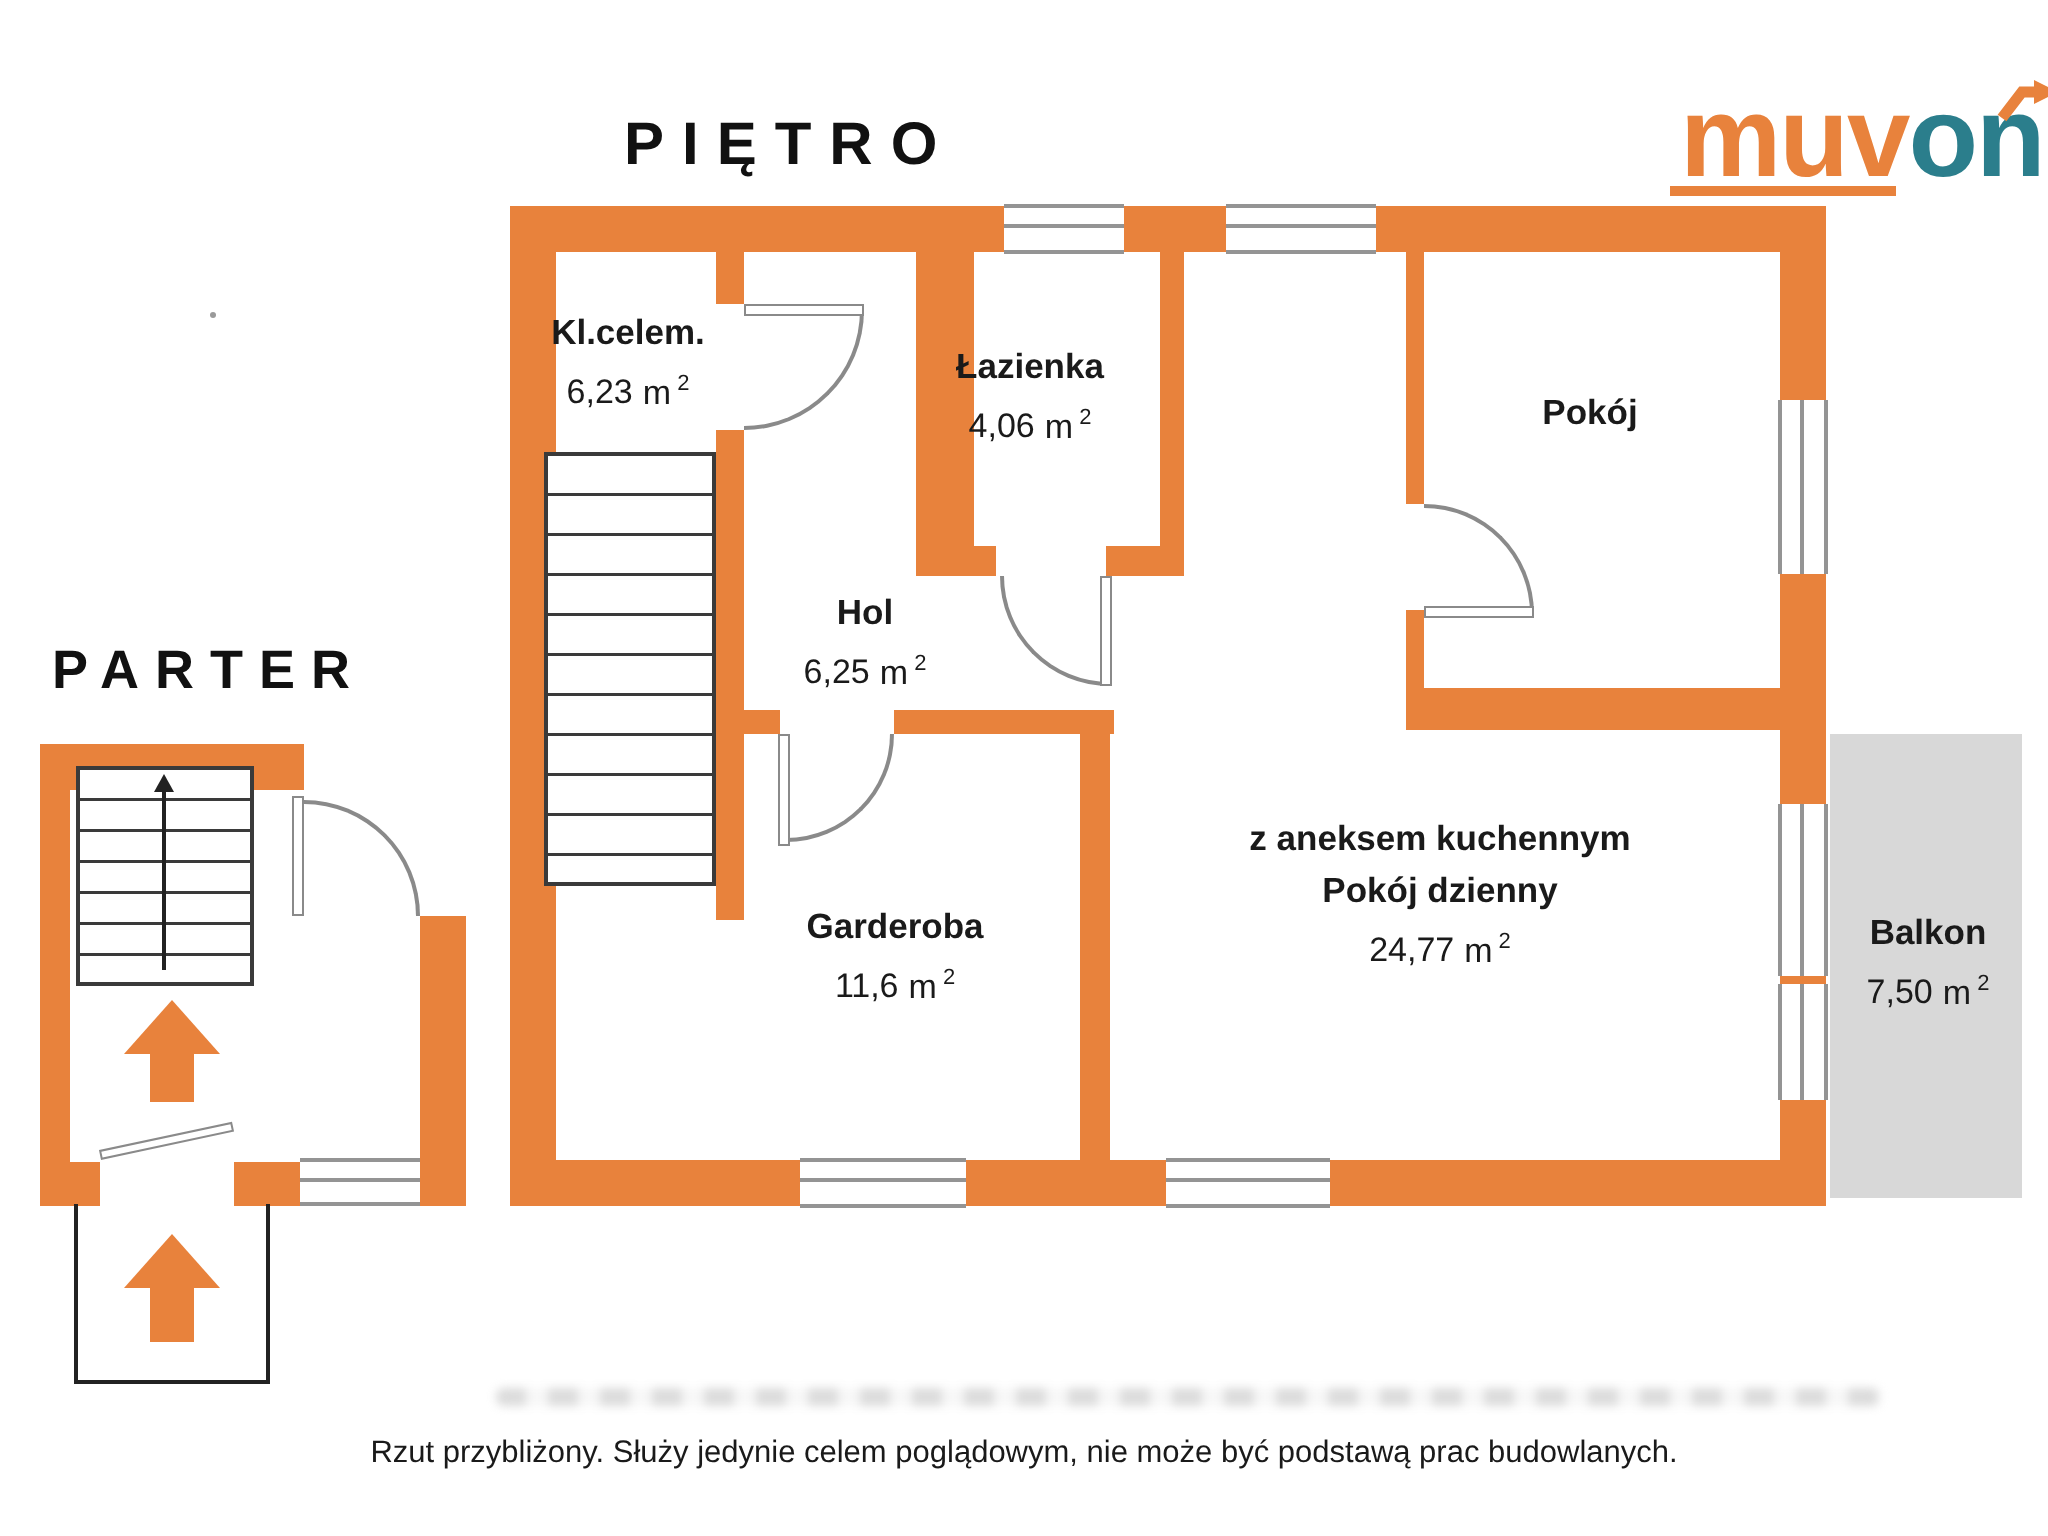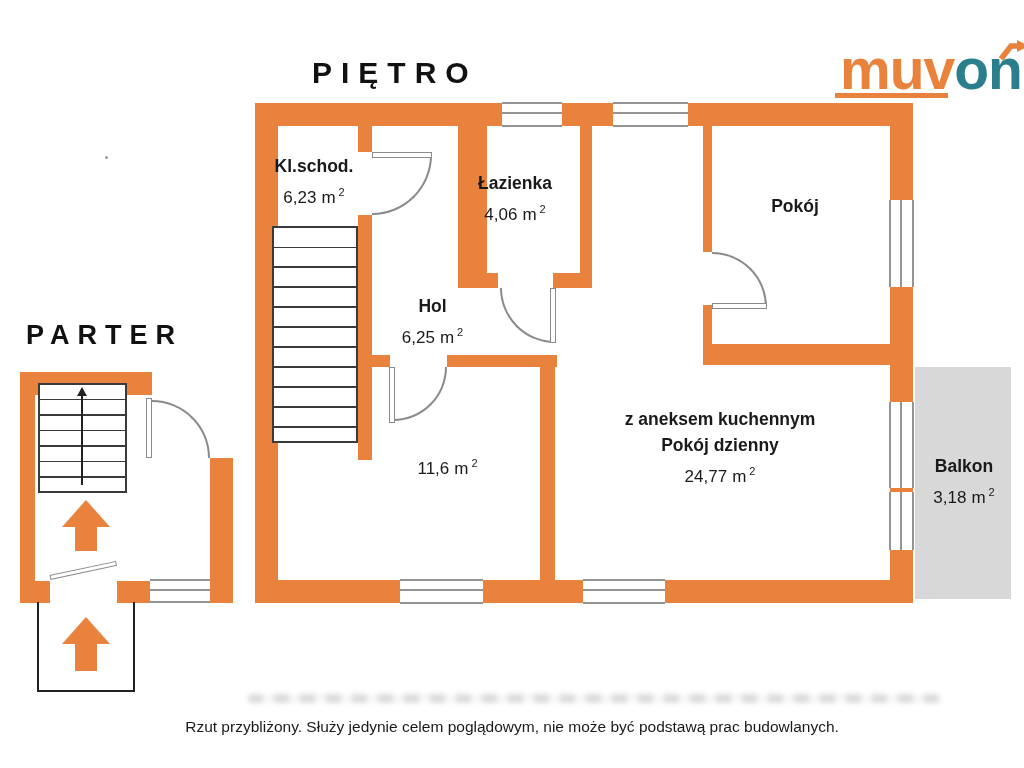--- a/index.html
+++ b/index.html
@@ -128,49 +128,50 @@
   <div class="leaf" style="left:50px;top:575px;width:68px;height:5px;transform:rotate(-12deg);transform-origin:0 50%;"></div>
 
   <div class="porch" style="left:37px;top:602px;width:98px;height:90px"></div>
 
   <div class="arr-head" style="left:62px;top:500px"></div>
   <div class="arr-stem" style="left:75px;top:526px;height:25px"></div>
   <div class="arr-head" style="left:62px;top:617px"></div>
   <div class="arr-stem" style="left:75px;top:643px;height:28px"></div>
 
   <div class="room-label" style="left:258px;top:153px;width:112px">
-    <div class="rname">Kl.schod.</div>
+    <div class="rname">Kl.celem.</div>
     <div class="rarea"><span>6,23</span><span class="unit">m</span><sup>2</sup></div>
   </div>
 
   <div class="room-label" style="left:465px;top:170px;width:100px">
     <div class="rname">Łazienka</div>
     <div class="rarea"><span>4,06</span><span class="unit">m</span><sup>2</sup></div>
   </div>
 
   <div class="room-label" style="left:380px;top:293px;width:105px">
     <div class="rname">Hol</div>
     <div class="rarea"><span>6,25</span><span class="unit">m</span><sup>2</sup></div>
   </div>
 
   <div class="room-label" style="left:740px;top:193px;width:110px">
     <div class="rname">Pokój</div>
   </div>
 
   <div class="room-label" style="left:385px;top:450px;width:125px">
+    <div class="rname">Garderoba</div>
     <div class="rarea"><span>11,6</span><span class="unit">m</span><sup>2</sup></div>
   </div>
 
   <div class="room-label" style="left:600px;top:406px;width:240px">
     <div class="rname">z aneksem kuchennym</div>
     <div class="rname">Pokój dzienny</div>
     <div class="rarea"><span>24,77</span><span class="unit">m</span><sup>2</sup></div>
   </div>
 
   <div class="room-label" style="left:917px;top:453px;width:94px">
     <div class="rname">Balkon</div>
-    <div class="rarea"><span>3,18</span><span class="unit">m</span><sup>2</sup></div>
+    <div class="rarea"><span>7,50</span><span class="unit">m</span><sup>2</sup></div>
   </div>
 
   <div class="smudge"></div>
   <div class="disclaimer">Rzut przybliżony. Służy jedynie celem poglądowym, nie może być podstawą prac budowlanych.</div>
 
 </div>
 
 </body></html>

